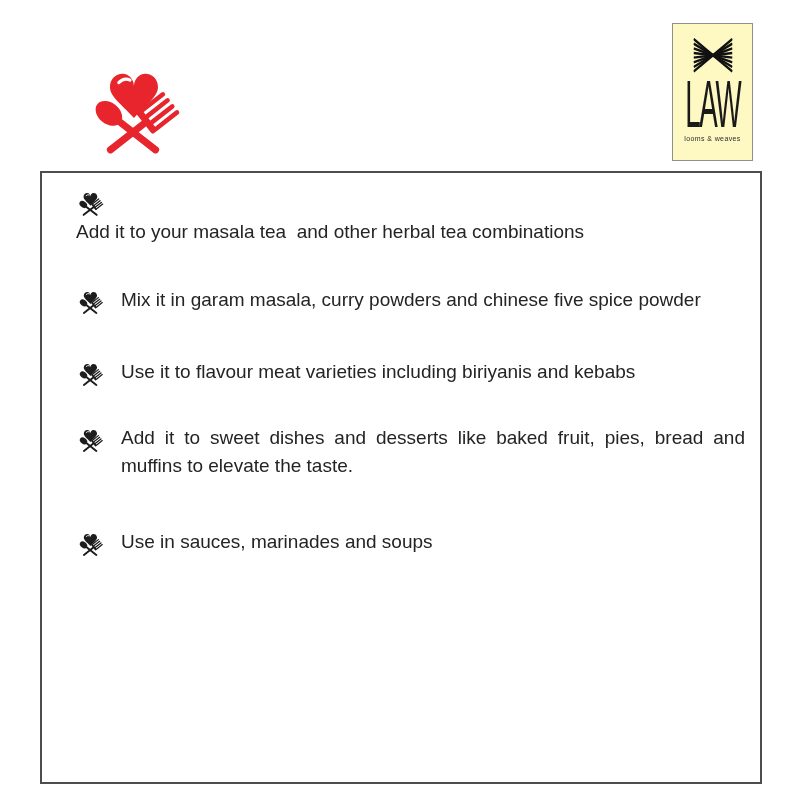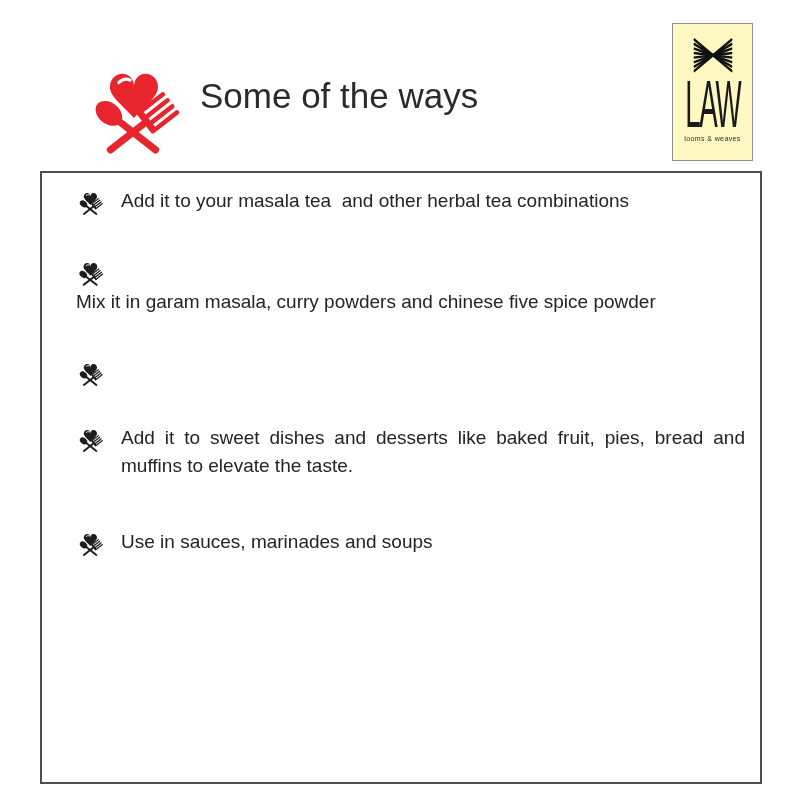--- a/index.html
+++ b/index.html
@@ -37,22 +37,22 @@
   .list-item{
     display:flex;align-items:flex-start;column-gap:17px;
   }
   .list-item .bullet{
     flex:0 0 28px;width:28px;height:27px;color:#1d1d1d;margin-top:3px;
   }
   .list-item .item-text{
     font-size:19px;line-height:28px;color:#242424;width:624px;
     white-space:pre-wrap;
   }
-  .list-item:nth-child(1){margin-bottom:40px;}
-  .list-item:nth-child(2){margin-bottom:42px;flex-direction:column;}
+  .list-item:nth-child(1){margin-bottom:40px;flex-direction:column;}
+  .list-item:nth-child(2){margin-bottom:42px;}
   .list-item:nth-child(3){margin-bottom:36px;}
   .list-item:nth-child(4){margin-bottom:48px;}
   .list-item.justified .item-text{text-align:justify;}
   .defs-holder{position:absolute;width:0;height:0;overflow:hidden;}
 </style>
 </head>
 <body>
 
 <svg class="defs-holder" aria-hidden="true">
   <defs>
@@ -92,21 +92,20 @@
       </g>
     </symbol>
   </defs>
 </svg>
 
 <svg class="brand-icon" viewBox="0 0 100 100">
   <use href="#hsf"></use>
 </svg>
 
 <div class="title">
-  <div>Some of the ways</div>
 </div>
 
 <div class="law-box">
   <svg class="weave" viewBox="0 0 40 38">
     <use href="#weave"></use>
   </svg>
   <div class="law-word">LAW</div>
   <div class="law-tagline">looms &amp; weaves</div>
 </div>
 
@@ -123,20 +122,21 @@
     <svg class="bullet" viewBox="0 0 100 100">
         <use href="#hsf"></use>
       </svg>
     <div class="item-text">Mix it in garam masala, curry powders and chinese five spice powder</div>
   </div>
 
   <div class="list-item">
     <svg class="bullet" viewBox="0 0 100 100">
         <use href="#hsf"></use>
       </svg>
+    <div class="item-text">Use it to flavour meat varieties including biriyanis and kebabs</div>
   </div>
 
   <div class="list-item justified">
     <svg class="bullet" viewBox="0 0 100 100">
         <use href="#hsf"></use>
       </svg>
     <div class="item-text">Add it to sweet dishes and desserts like baked fruit, pies, bread and muffins to elevate the taste.</div>
   </div>
 
   <div class="list-item">

